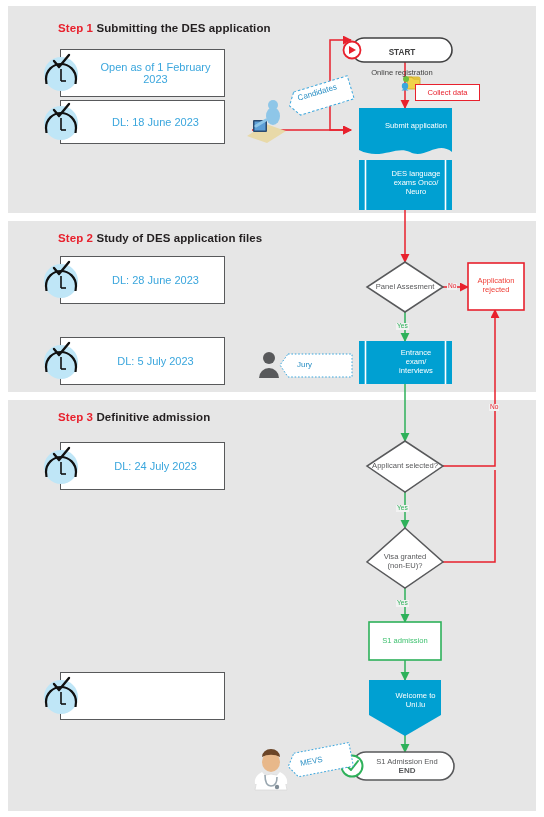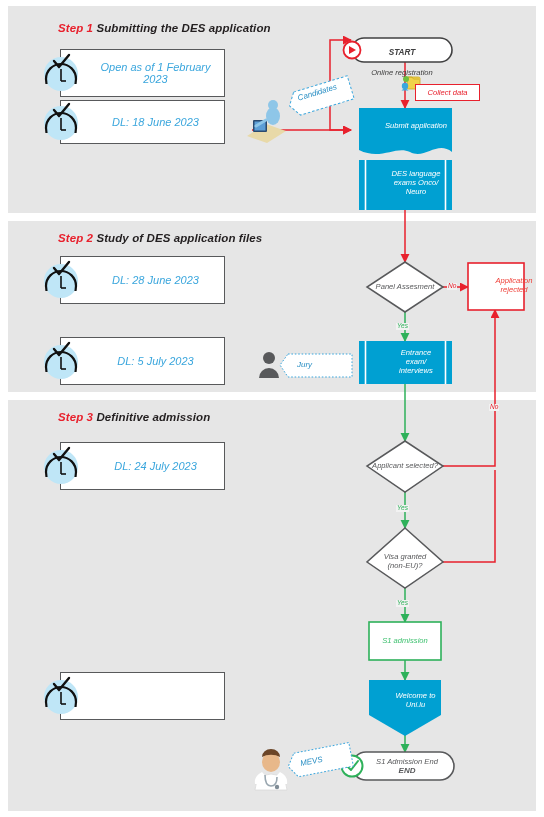--- a/index.html
+++ b/index.html
@@ -1,20 +1,20 @@
 <!DOCTYPE html>
 <html><head>
 <meta charset="utf-8">
 <style>
   html,body{margin:0;padding:0;background:#ffffff;}
   body{
     font-family:"Liberation Sans", sans-serif;
     width:544px;height:817px;overflow:hidden;position:relative;
   }
-  #root{position:relative;width:544px;height:817px;background:#ffffff;font-style:italic;}
+  #root{position:relative;width:544px;height:817px;background:#ffffff;}
 
   .band{position:absolute;left:8px;right:8px;background:#e6e6e6;}
   #band1{top:6px;height:207px;}
   #band2{top:221px;height:171px;}
   #band3{top:400px;height:411px;}
 
   .step-title{
     position:absolute;font-size:11.5px;font-weight:bold;color:#231f20;
     white-space:nowrap;letter-spacing:.1px;
   }
@@ -288,21 +288,21 @@
   </div>
 
   <div class="nodelbl lbl-white" style="left:359px;top:122px;width:93px;">Submit application</div>
 
   <div class="nodelbl lbl-white" style="left:366px;top:170px;width:79px;white-space:pre-line;">DES language
 exams Onco/
 Neuro</div>
 
   <div class="nodelbl lbl-dark" style="left:360px;top:283px;width:90px;">Panel Assesment</div>
 
-  <div class="nodelbl lbl-red" style="left:488px;top:277px;width:52px;white-space:pre-line;">Application
+  <div class="nodelbl lbl-red" style="left:470px;top:277px;width:52px;white-space:pre-line;">Application
 rejected</div>
 
   <div class="nodelbl lbl-white" style="left:366px;top:349px;width:79px;white-space:pre-line;">Entrance
 exam/
 interviews</div>
 
   <div class="nodelbl lbl-dark" style="left:357px;top:462px;width:96px;">Applicant selected?</div>
 
   <div class="nodelbl lbl-dark" style="left:367px;top:553px;width:76px;white-space:pre-line;">Visa granted
 (non-EU)?</div>

